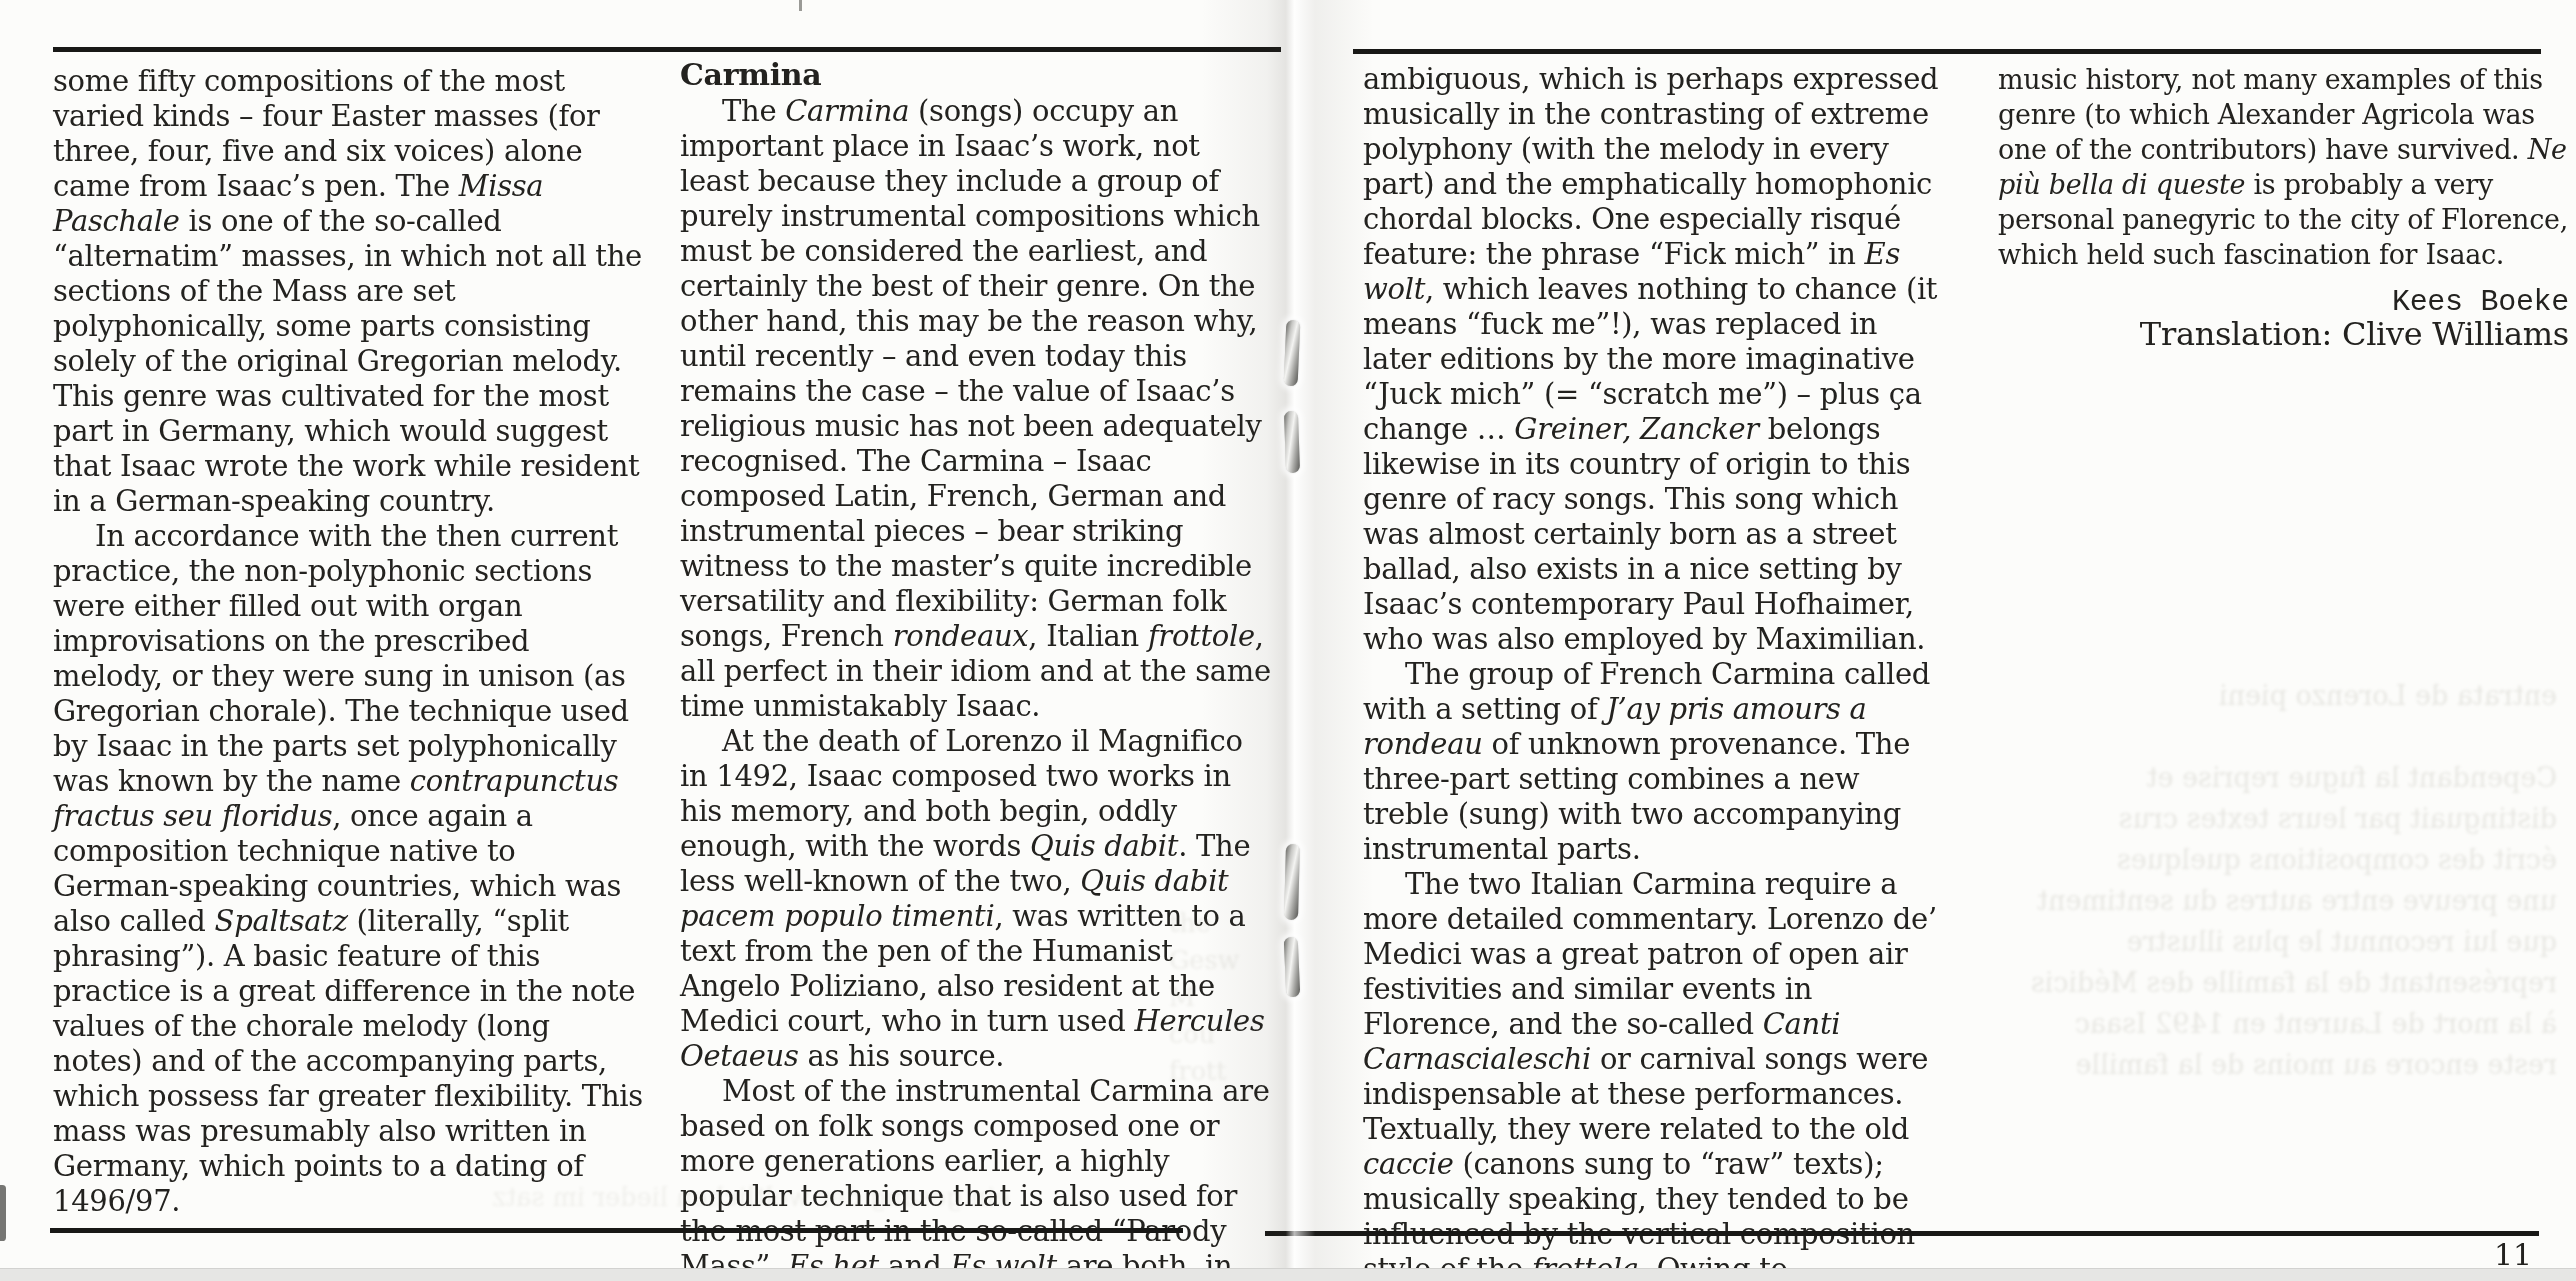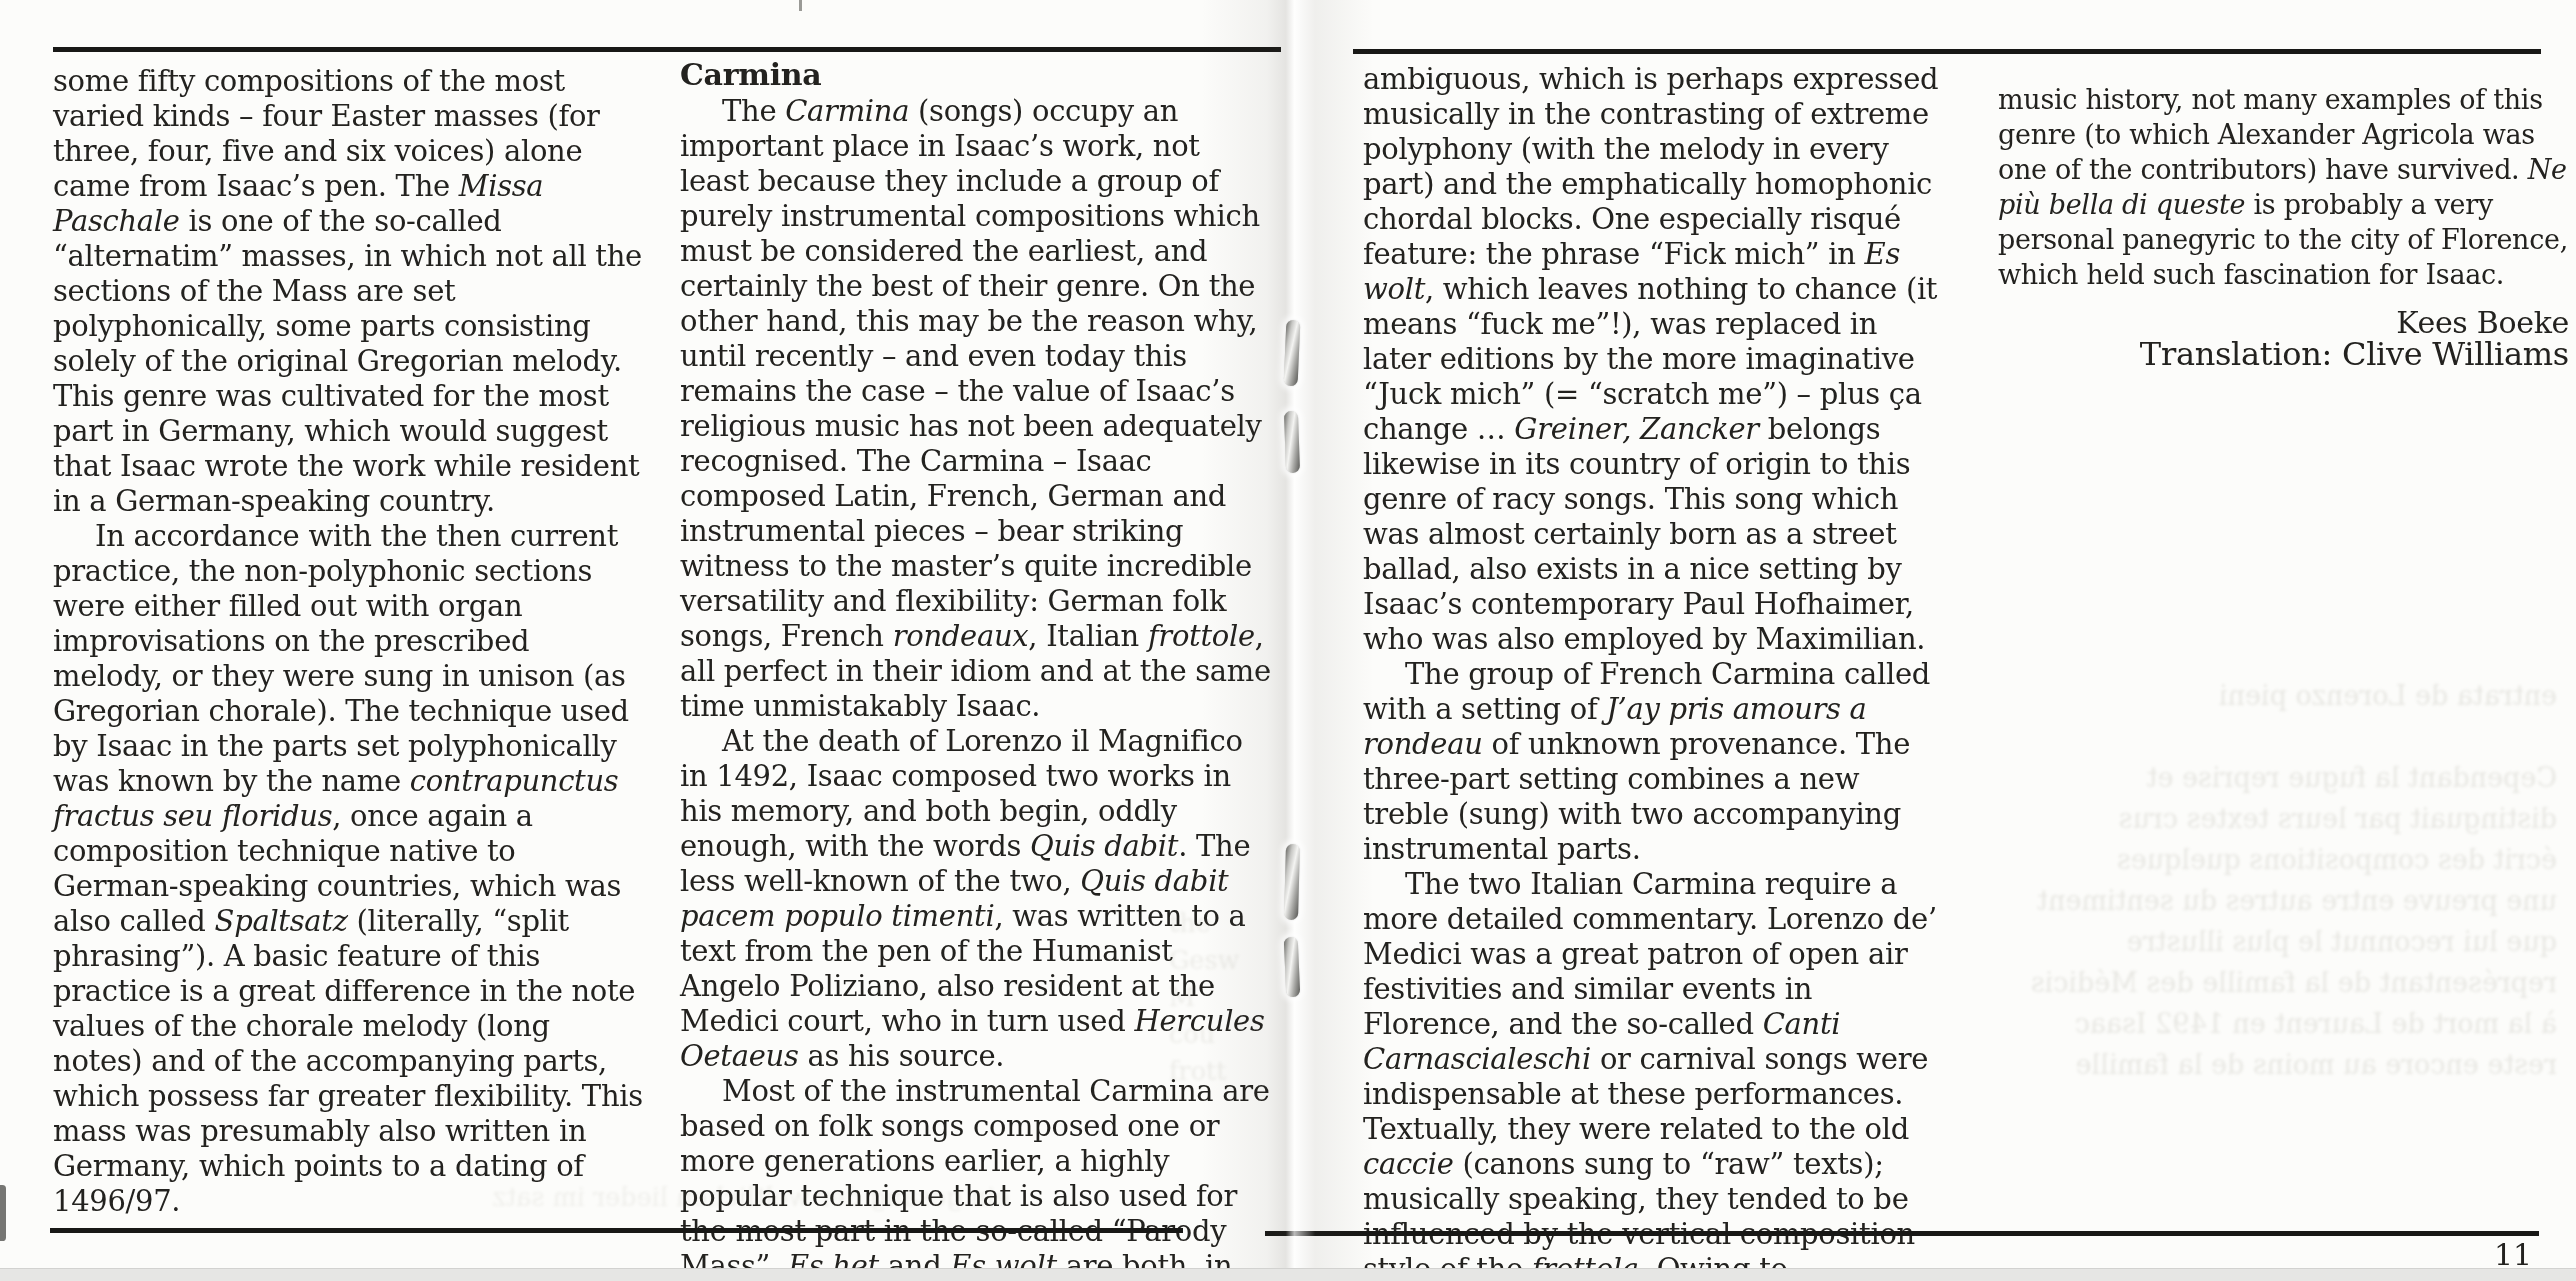--- a/index.html
+++ b/index.html
@@ -12,23 +12,23 @@
   .page{position:absolute;top:0;height:100%;}
   .rule{position:absolute;background:#181816;height:4.5px;}
   .col{
     position:absolute;font-size:29px;line-height:35px;letter-spacing:-0.3px;
     text-align:left;
   }
   .col p{margin:0;}
   .col p.indent{text-indent:42px;}
   .col .heading{font-weight:bold;font-size:30px;line-height:38px;}
   .it{font-style:italic;}
-  .col4{font-size:27px;line-height:35px;margin-top:20px;}
+  .col4{font-size:27px;line-height:35px;}
   .byline-wrap{margin-top:12.7px;text-align:right;}
-  .byline{font-size:30px;line-height:35px;}
+  .byline{font-size:30px;line-height:35px;font-family:Liberation Mono, monospace;}
   .translation{font-size:32px;line-height:29px;}
   .pagenum{position:absolute;font-size:30px;}
   
   .fold{
     position:absolute;top:0;left:1201px;width:173px;height:1281px;
     background:linear-gradient(90deg,
       rgba(70,65,58,0) 0%,
       rgba(70,65,58,0.06) 38%,
       rgba(70,65,58,0.13) 49%,
       rgba(255,255,255,0.7) 54%,

